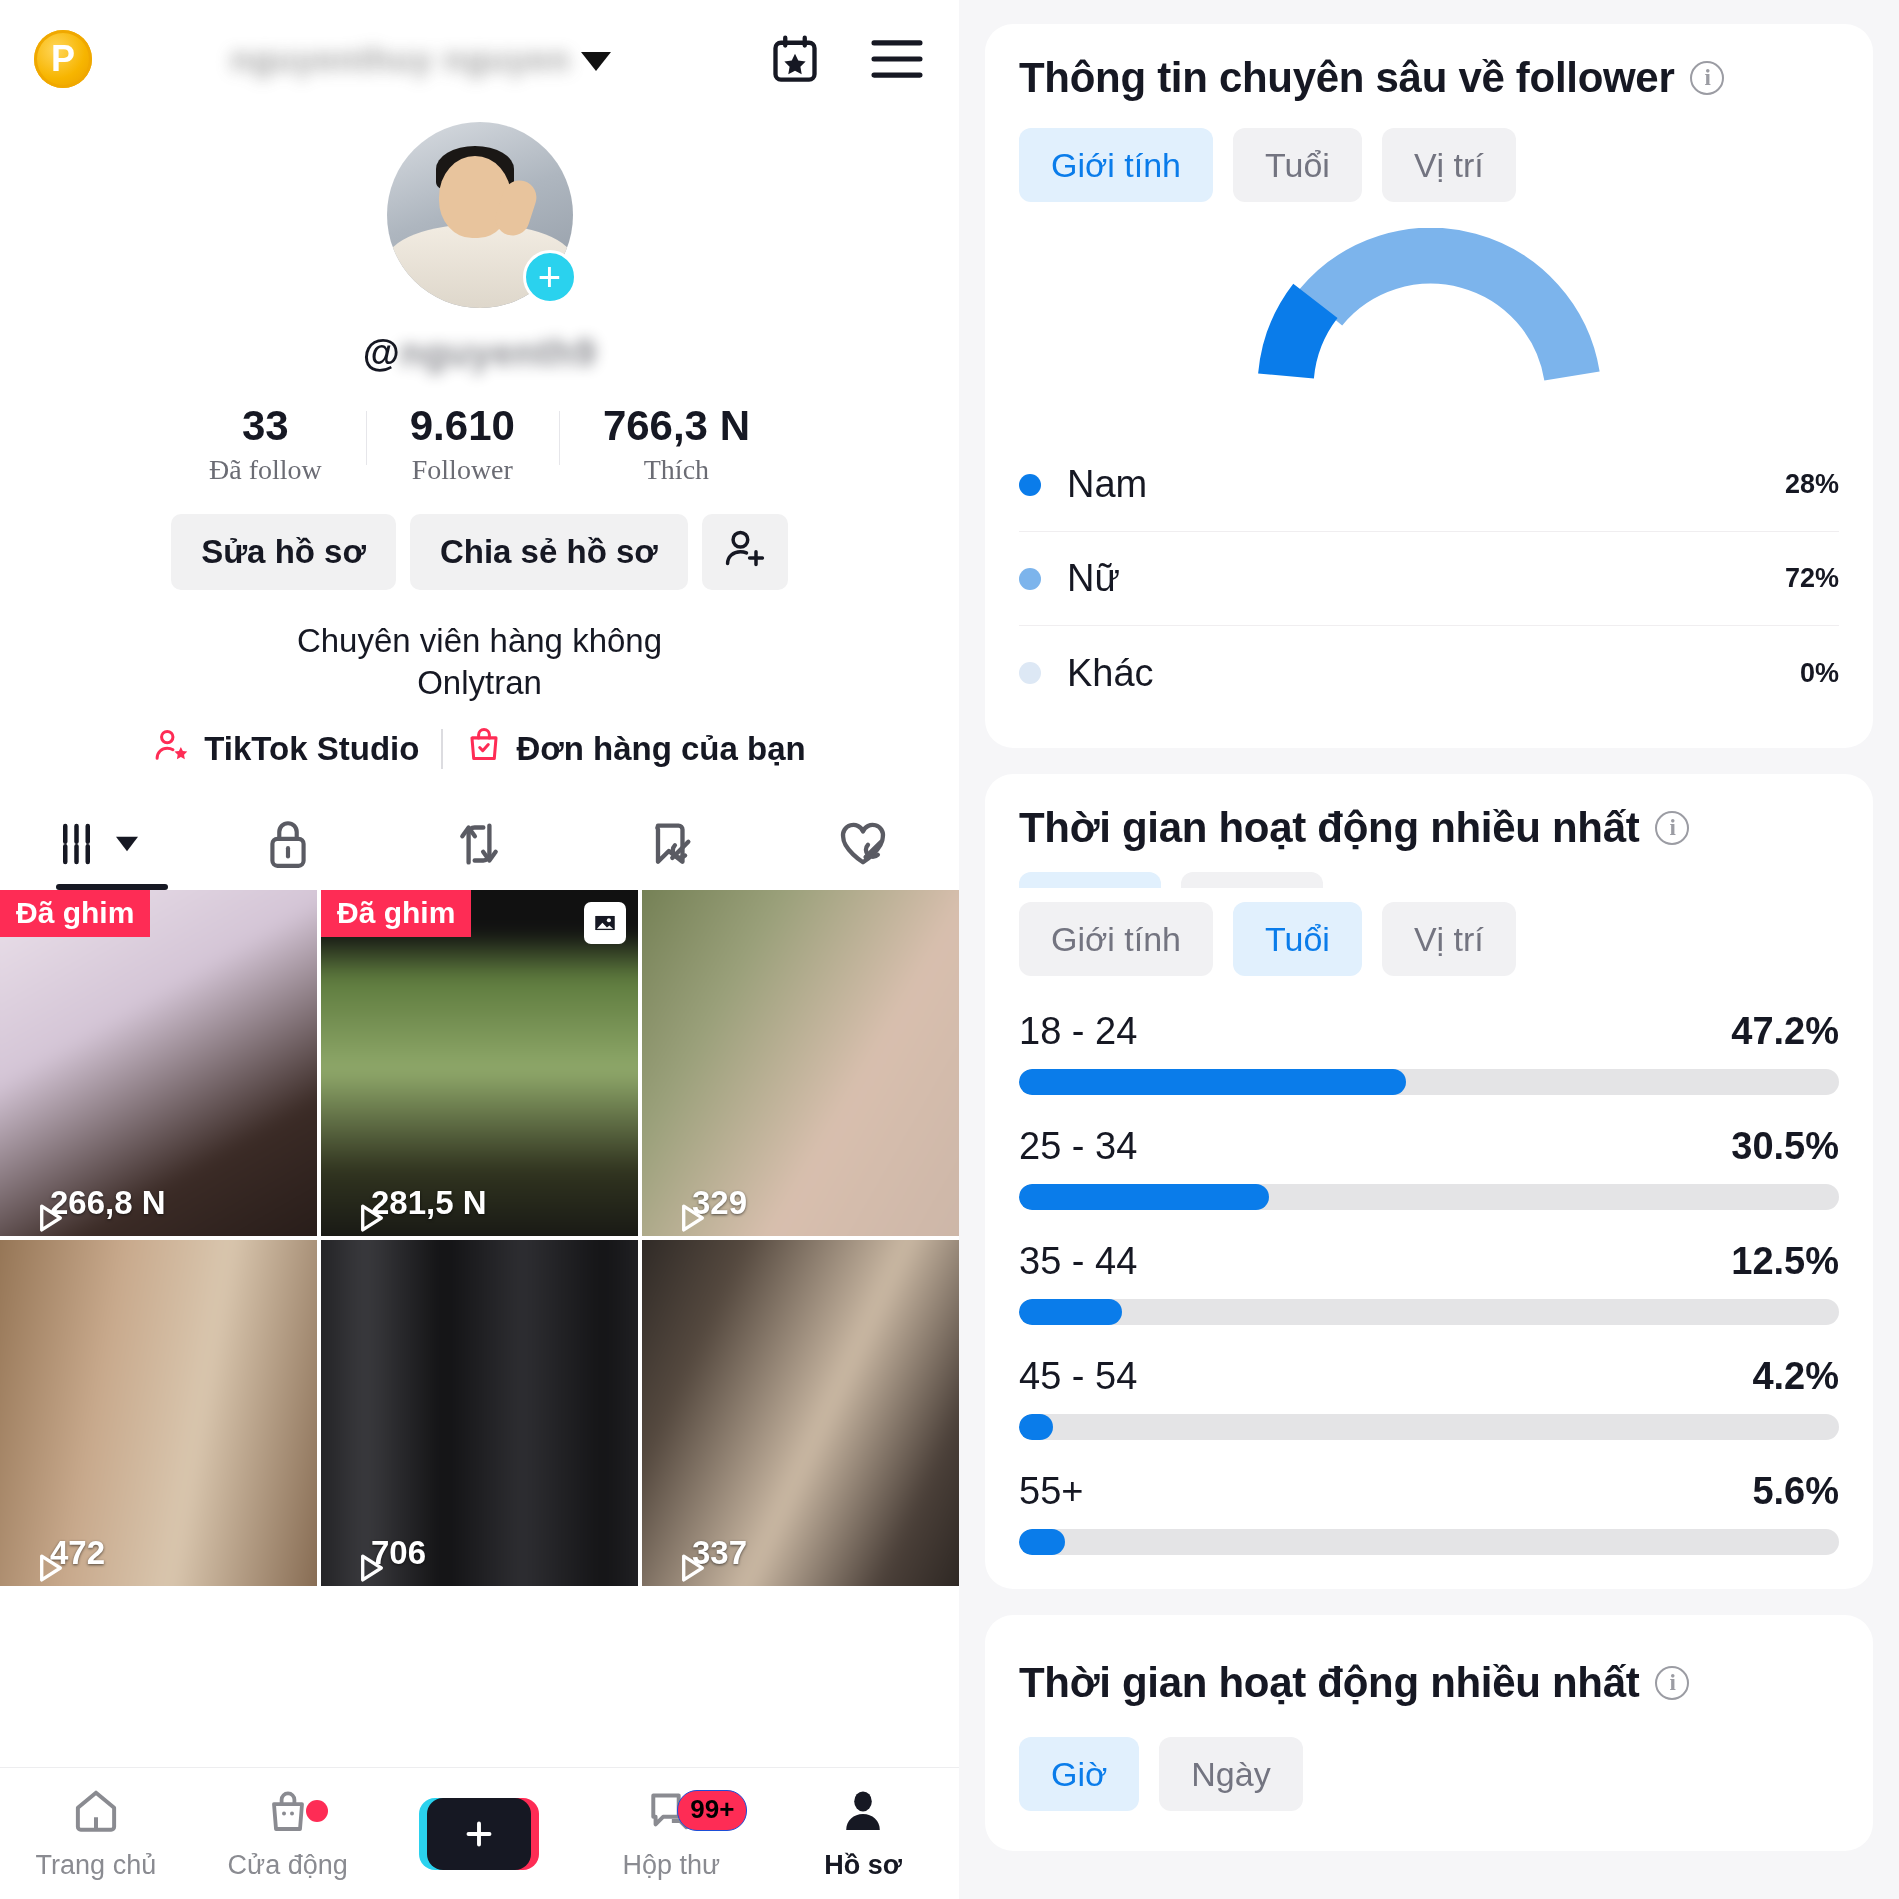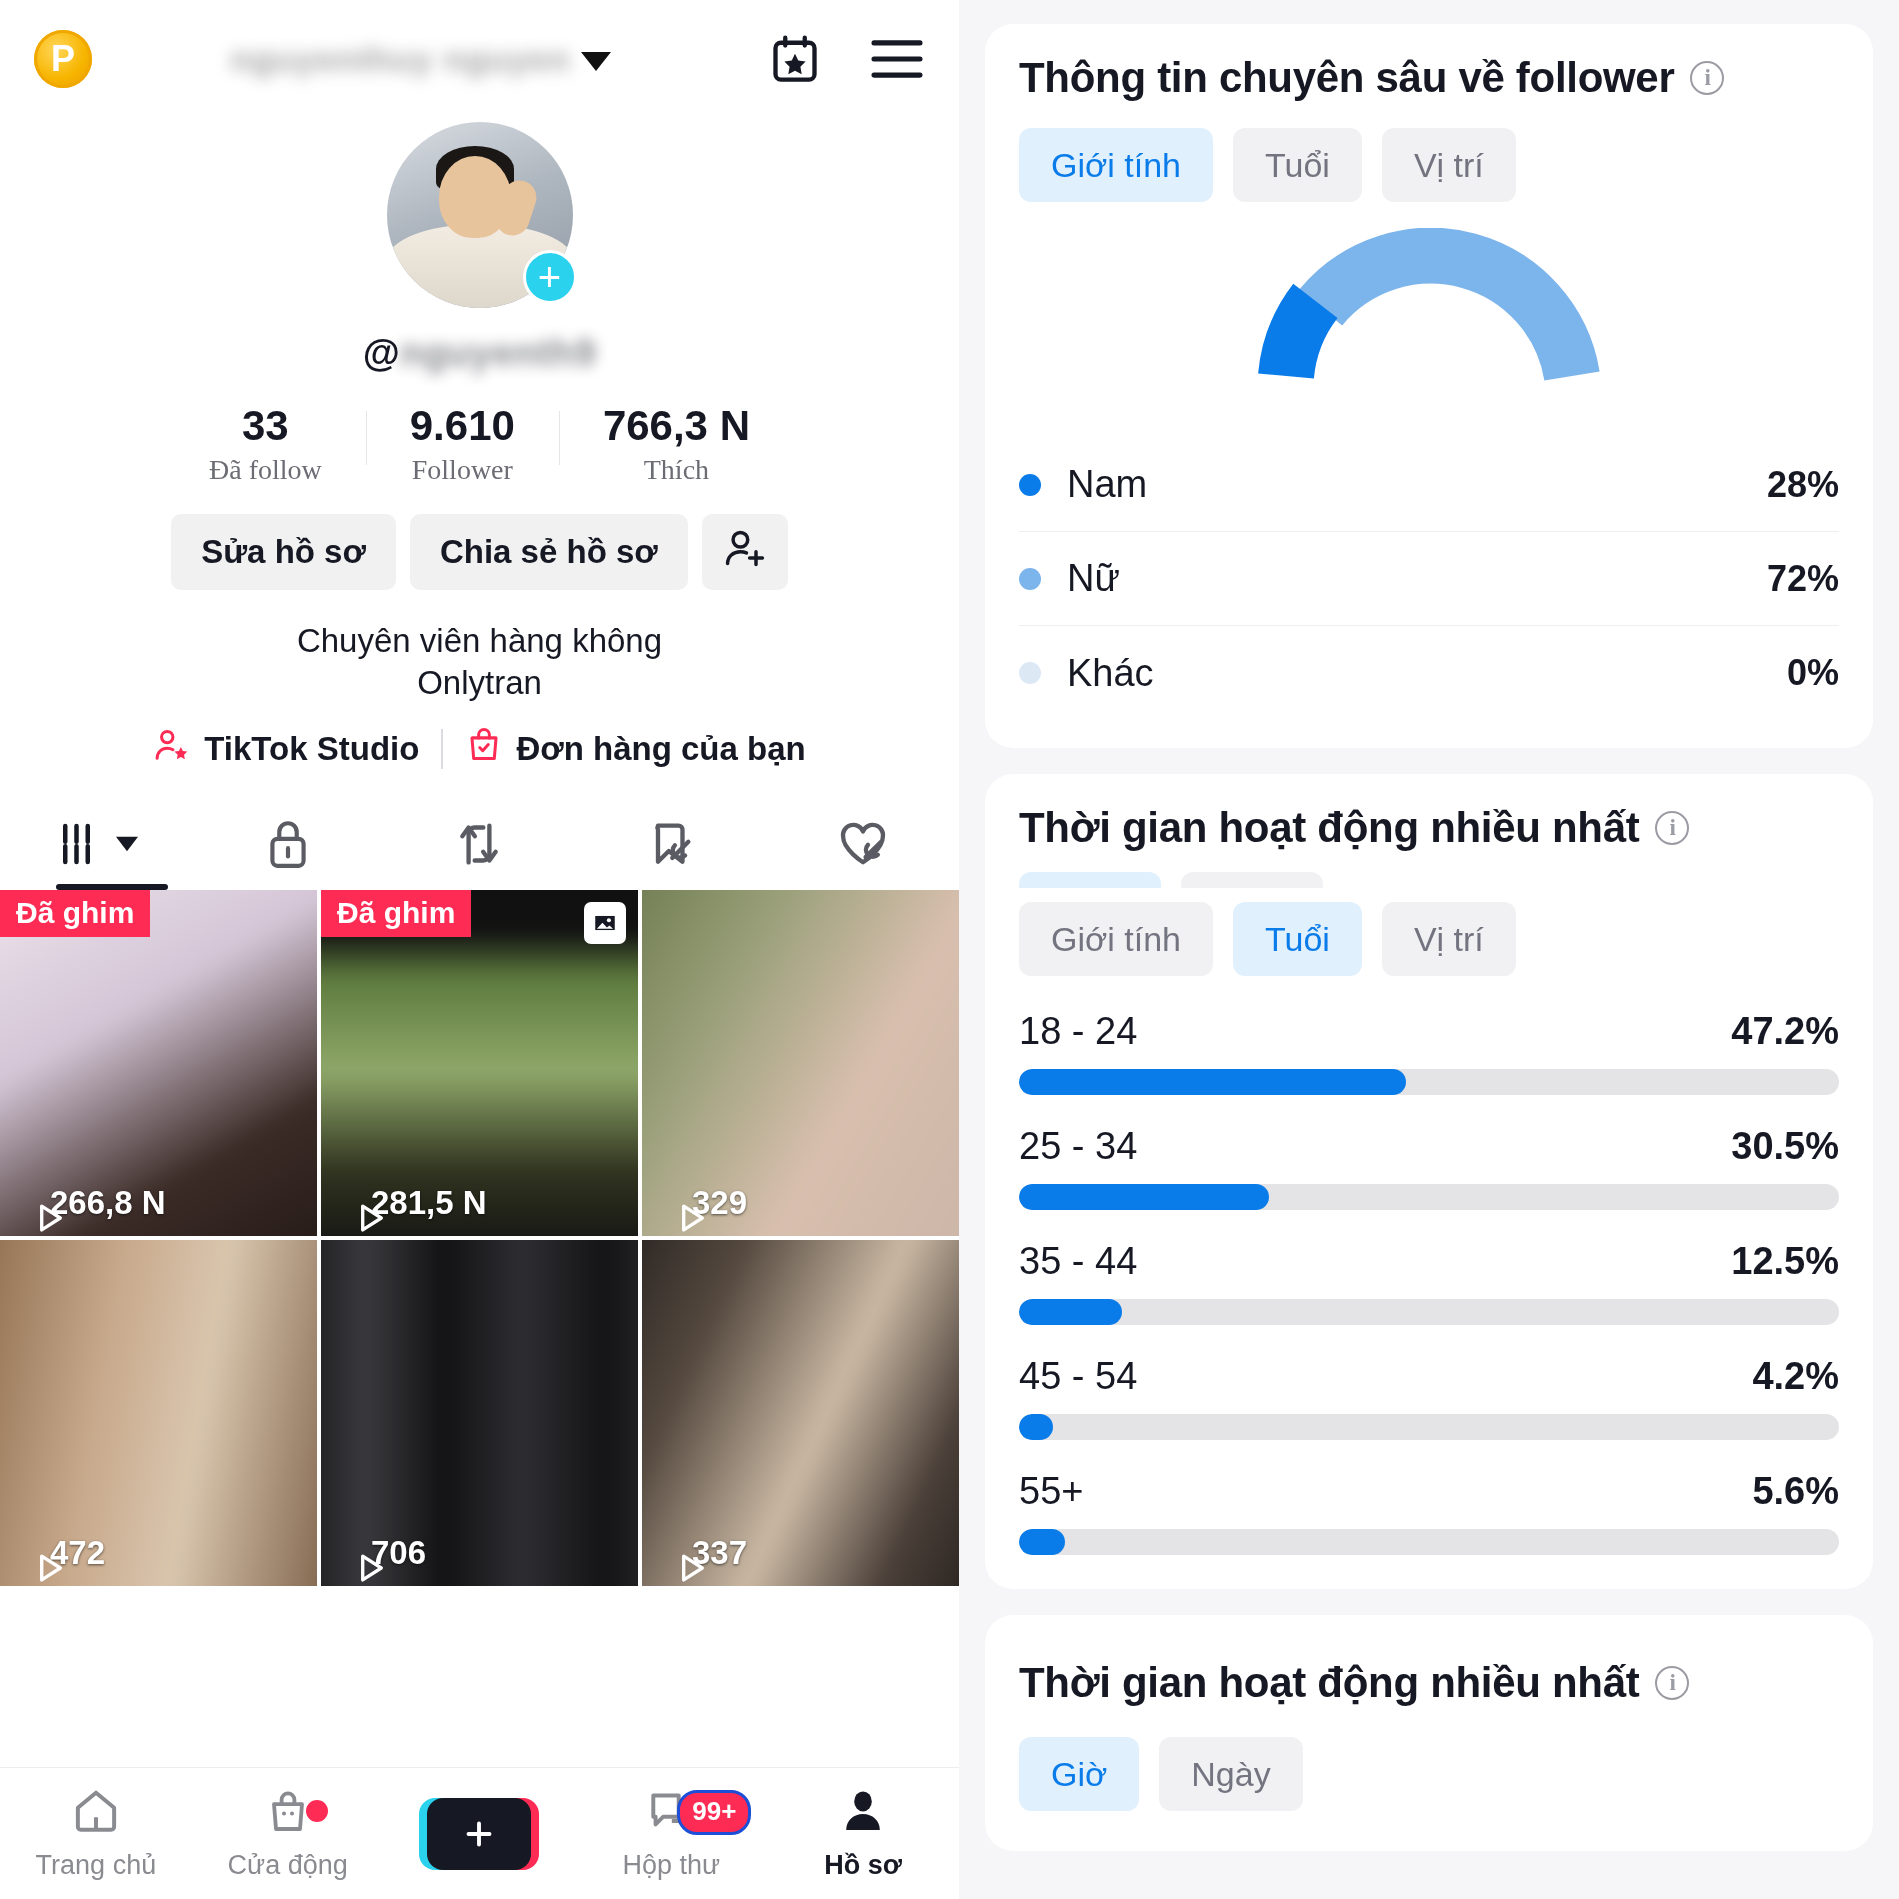--- a/index.html
+++ b/index.html
@@ -176,22 +176,22 @@
     gap:10px; position:relative; cursor:pointer;
   }
   .nav-lbl{ font-size:27px; color:#8a8b91; }
   .nav-lbl.active{ color:#161823; font-weight:bold; }
   .red-dot{
     position:absolute; width:22px;height:22px;border-radius:50%;background:#fe2c55;
     top:14px; left:calc(50% + 18px);
   }
   .badge99{
     position:absolute; top:4px; left:calc(50% + 6px);
-    background:#fe2c55;color:#ffffff;font-size:26px;font-weight:bold;
-    padding:3px 12px 5px; border-radius:20px; border:3px solid #1d4ed8;
+    background:#fe2c55;color:#000000;font-size:26px;font-weight:bold;
+    padding:3px 12px 5px; border-radius:20px; border:1px solid #1d4ed8;
   }
   .create-btn{
     width:104px;height:72px;border-radius:16px;background:#161823;
     display:flex;align-items:center;justify-content:center;position:relative;
   }
   .create-btn::before{
     content:""; position:absolute; left:-8px; top:0; width:104px;height:72px;
     border-radius:16px; background:#2ad2ee; z-index:-2;
   }
   .create-btn::after{
@@ -240,21 +240,21 @@
 
   .gauge-wrap{ display:flex; justify-content:center; margin-top:26px; }
 
   .legend-row{
     display:flex; align-items:center; height:94px;
     border-bottom:1.5px solid #f0eef0;
   }
   .legend-row:last-child{ border-bottom:none; }
   .dot{ width:22px;height:22px;border-radius:50%; margin-right:26px; flex:0 0 auto; }
   .legend-name{ font-size:38px; color:#161823; flex:1 1 auto; }
-  .legend-val{ font-size:36px; font-weight:bold; color:#161823;margin-left:31px; }
+  .legend-val{ font-size:27px; font-weight:bold; color:#161823;margin-left:31px; }
 
   .bar-row{ margin-top:30px; }
   .bar-row:first-child{ margin-top:34px; }
   .bar-head{ display:flex; align-items:baseline; }
   .bar-label{ font-size:38px; color:#161823; flex:1 1 auto; }
   .bar-value{ font-size:38px; font-weight:bold; color:#161823; }
   .bar-track{
     margin-top:16px; height:26px; border-radius:13px; background:#e4e4e6; overflow:hidden;
   }
   .bar-fill{ height:100%; border-radius:13px; background:#0a7cea; }

